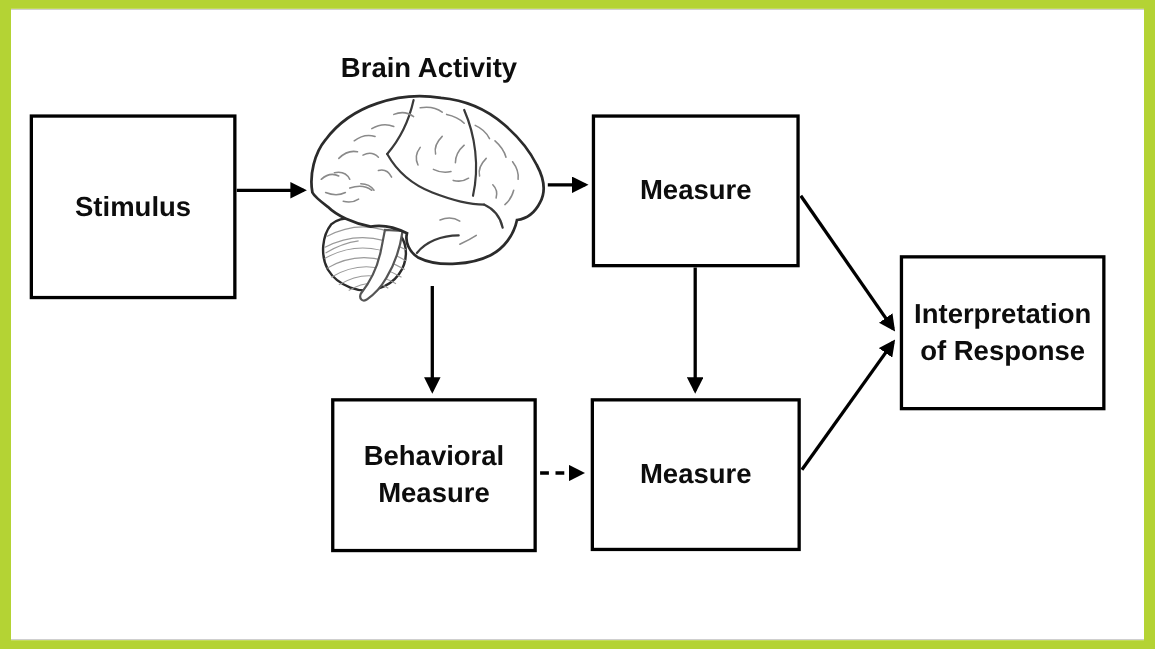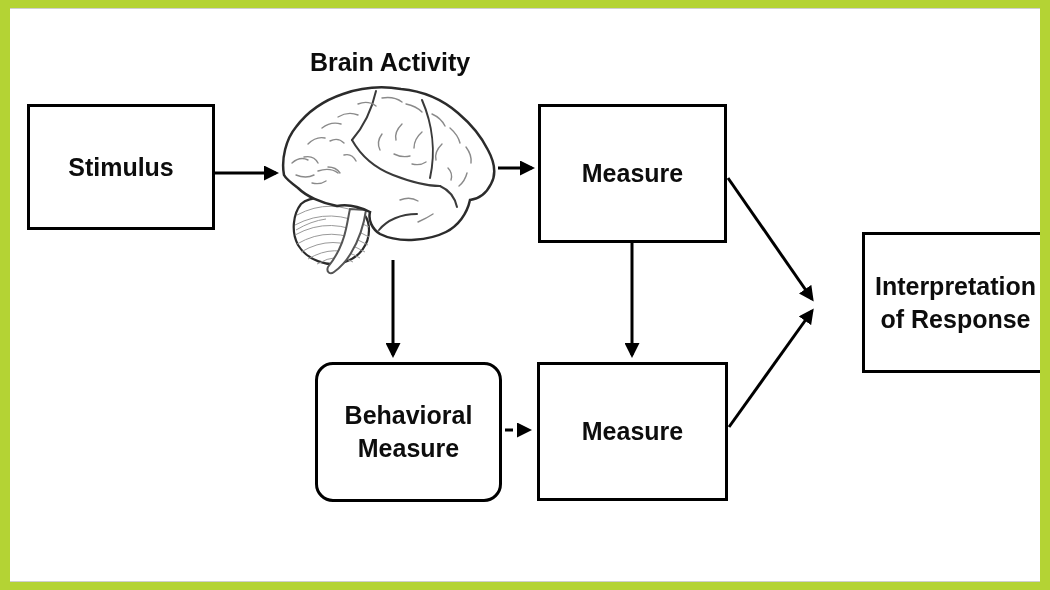--- a/index.html
+++ b/index.html
@@ -28,24 +28,24 @@
   .node{
     position:absolute;
     background:#fff;
     border:3px solid var(--box-border);
     display:flex;flex-direction:column;
     align-items:center;justify-content:center;
     font-weight:bold;font-size:25px;line-height:33px;
     color:var(--text-color);
     text-align:center;
   }
-  .node-stimulus{left:17px;top:96px;width:188px;height:126px;}
+  .node-stimulus{left:17px;top:96px;width:188px;height:168px;}
   .node-measure-top{left:528px;top:96px;width:189px;height:139px;}
-  .node-interpretation{left:808px;top:224px;width:187px;height:141px;margin-left:44px;}
-  .node-behavioral{left:305px;top:354px;width:187px;height:140px;border-radius:18px;}
+  .node-interpretation{left:808px;top:224px;width:187px;height:141px;}
+  .node-behavioral{left:291px;top:354px;width:187px;height:140px;}
   .node-measure-bottom{left:527px;top:354px;width:191px;height:139px;}
   .diagram-title{
     position:absolute;left:265px;top:38px;width:230px;height:32px;
     font-weight:bold;font-size:25px;line-height:32px;color:var(--text-color);
     text-align:center;
   }
   .brain{position:absolute;left:271px;top:75px;width:219px;height:205px;}
   .edge{stroke:#000;stroke-width:3;fill:none;}
   .edge-dashed{stroke-dasharray:8 6;}
 </style>

